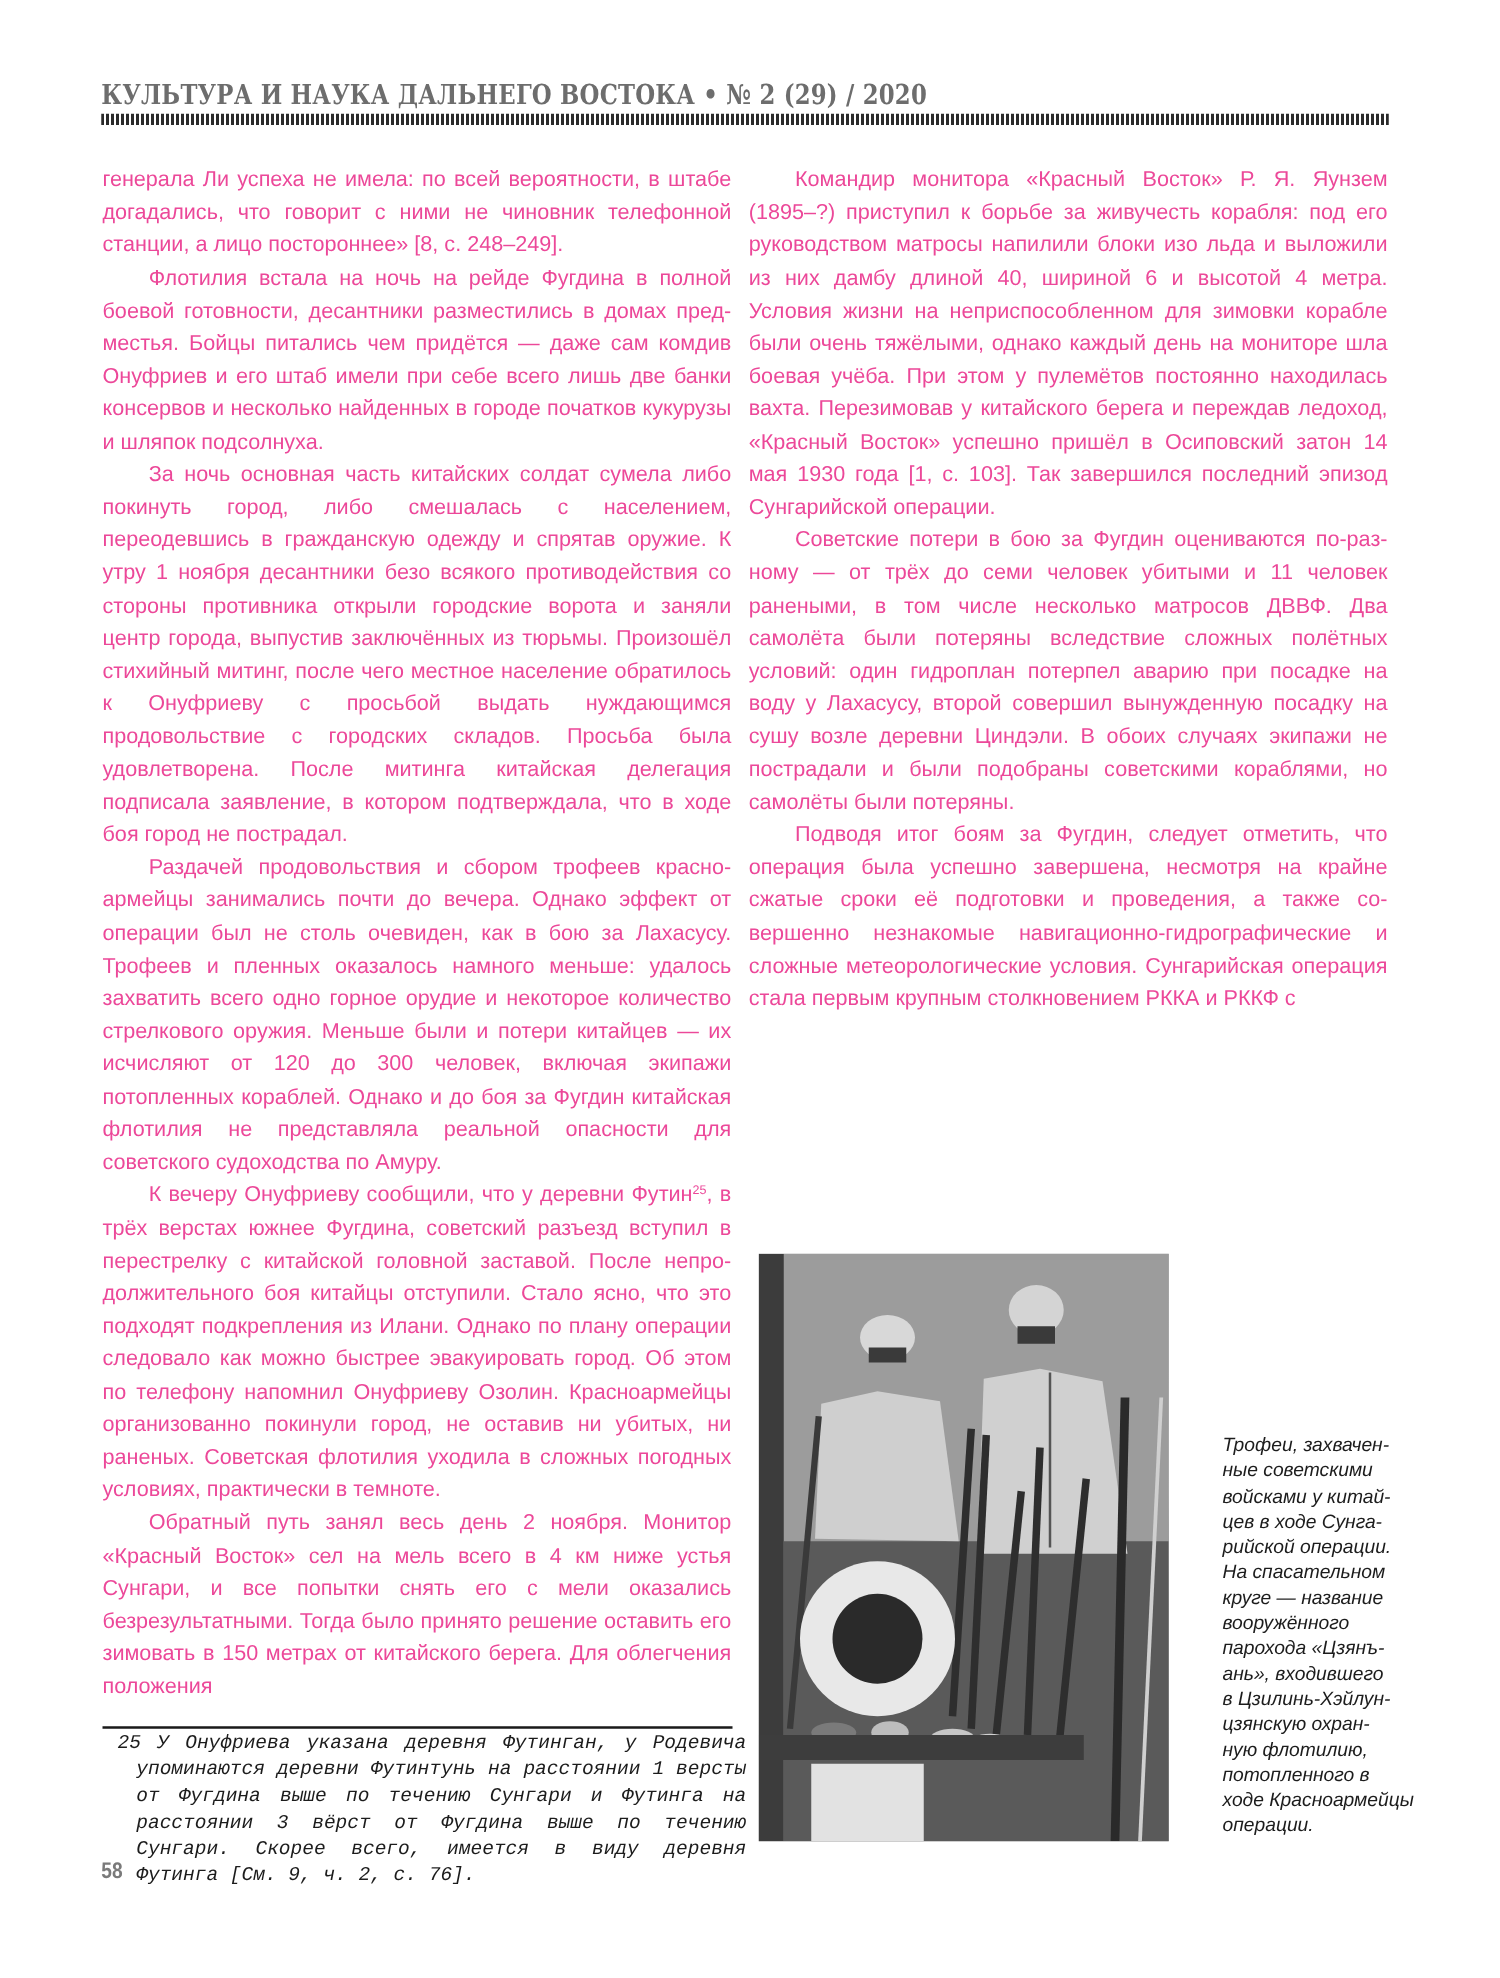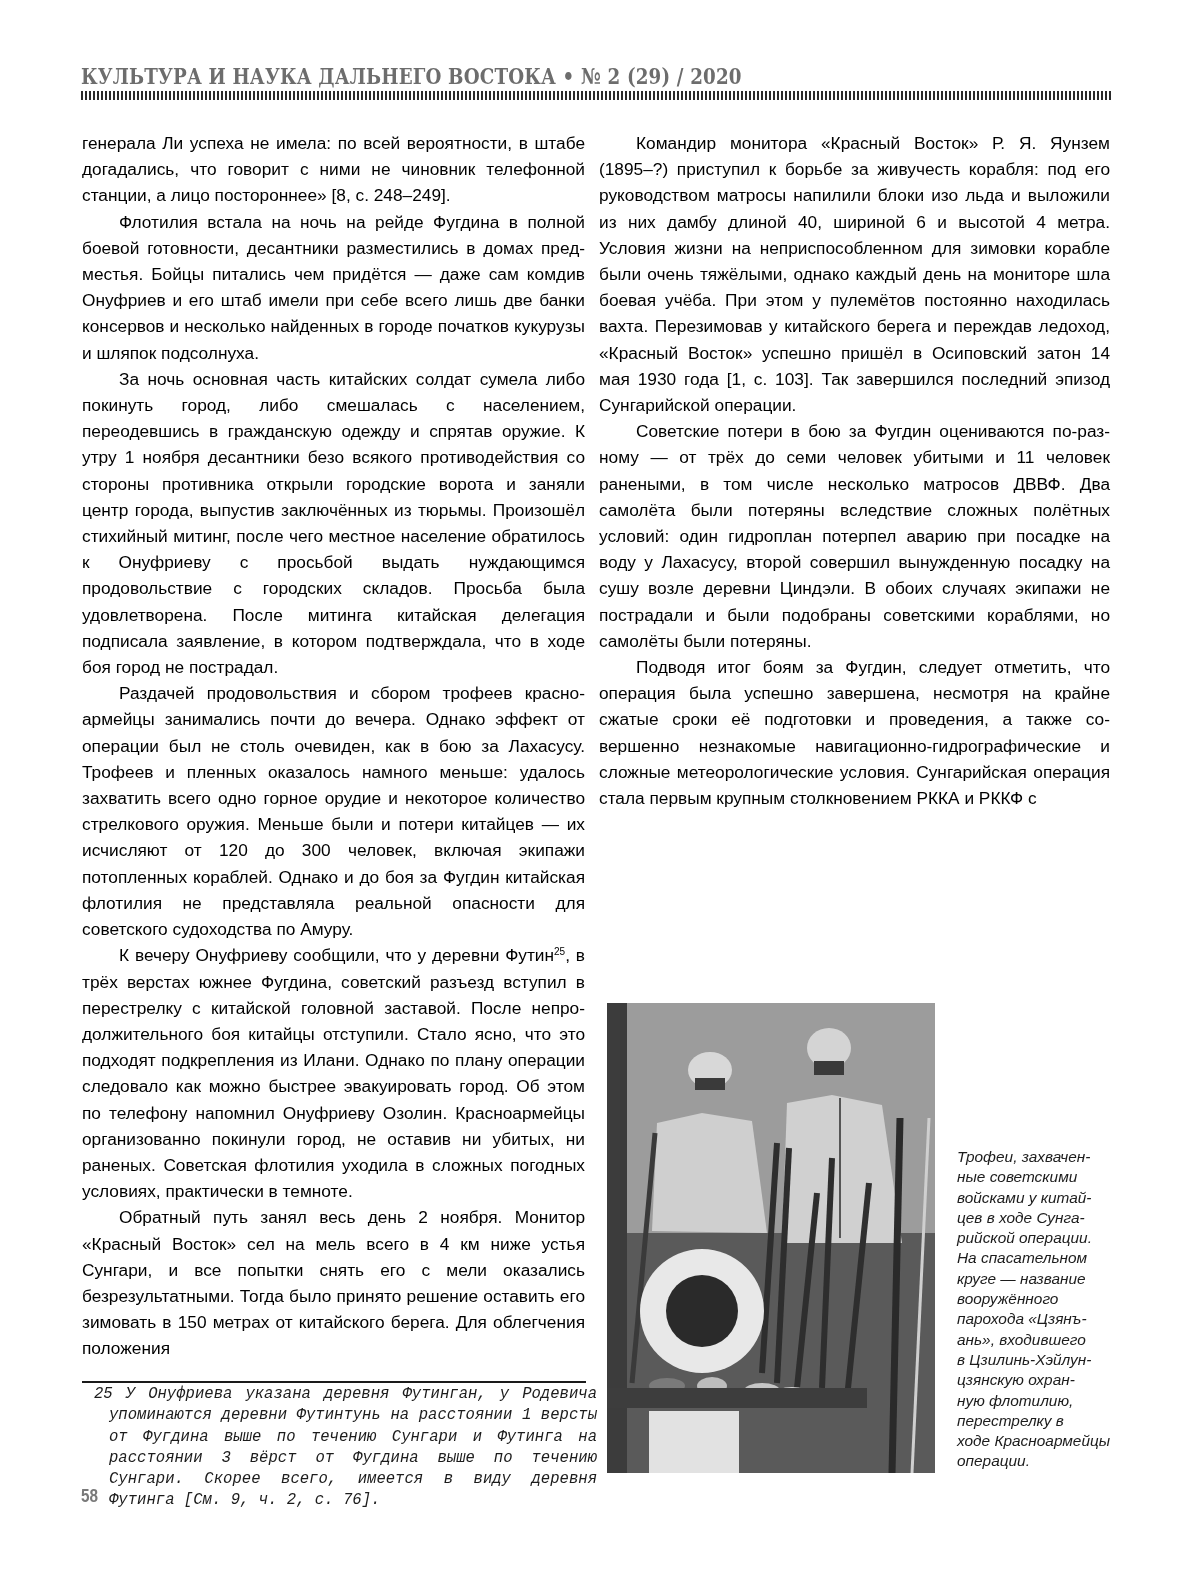--- a/index.html
+++ b/index.html
@@ -9,21 +9,21 @@
       font-family: "DejaVu Serif", serif; font-weight: bold;
       font-size: 22px; letter-spacing: 0.2px; color: #6d6d6d;
       transform: scaleX(0.83); transform-origin: left top; white-space: nowrap;
     }
     .header-rule {
       position: absolute; left: 81px; top: 91px; width: 1030px; height: 9px;
       background: repeating-linear-gradient(90deg, #2a2a2a 0px, #2a2a2a 2px, #ffffff 2px, #ffffff 4px);
     }
     .col {
       position: absolute; font-family: "Liberation Sans", sans-serif;
-      font-size: 17.3px; line-height: 26.2px; text-align: justify; color: #000000;
+      font-size: 17.3px; line-height: 26.2px; text-align: justify; color: #ec4899;
     }
     .col-left { left: 82px; top: 130px; width: 503px; }
     .col-right { left: 599px; top: 130px; width: 511px; }
     .col p { margin: 0; text-indent: 0; hyphens: manual; }
     .col p.indent { text-indent: 37px; }
     .col p.cont { text-indent: 0; }
     sup.fn { font-size: 10px; line-height: 0; vertical-align: 6px; }
     .footnote-rule {
       position: absolute; left: 82px; top: 1381px; width: 504px; height: 2px; background: #1a1a1a;
     }
@@ -38,21 +38,21 @@
       font-family: "Liberation Sans", sans-serif; font-weight: bold; font-size: 18px; color: #7a7a7a;
       transform: scaleX(0.85); transform-origin: left top;
     }
     .photo {
       position: absolute; left: 607px; top: 1003px; width: 328px; height: 470px;
       background: linear-gradient(180deg, #8e8e8e 0%, #9a9a9a 40%, #6a6a6a 58%, #4a4a4a 100%);
       overflow: hidden;
     }
     .photo svg { display: block; }
     .caption {
-      position: absolute; left: 957px; top: 1147px; width: 160px;
+      position: absolute; left: 978px; top: 1147px; width: 160px;
       font-family: "Liberation Sans", sans-serif; font-style: italic;
       font-size: 15.4px; line-height: 20.3px; color: #1c1c1c;
     }
     .caption span { display: block; white-space: nowrap; }
   </style>
 </head>
 <body>
 
 <div class="header-title">КУЛЬТУРА И НАУКА ДАЛЬНЕГО ВОСТОКА • № 2 (29) / 2020</div>
 <div class="header-rule"></div>
@@ -117,21 +117,21 @@
   <span>цев в ходе Сунга-</span>
   <span>рийской операции.</span>
   <span>На спасательном</span>
   <span>круге — название</span>
   <span>вооружённого</span>
   <span>парохода «Цзянъ-</span>
   <span>ань», входившего</span>
   <span>в Цзилинь-Хэйлун-</span>
   <span>цзянскую охран-</span>
   <span>ную флотилию,</span>
-  <span>перестрелку в</span>
+  <span>потопленного в</span>
   <span>ходе Красноармейцы</span>
   <span>операции.</span>
 </div>
 
 <div class="footnote-rule"></div>
 <div class="footnote">
   <span class="fn-body">25 У Онуфриева указана деревня Футинган, у Родевича упоми­наются деревни Футинтунь на расстоянии 1 версты от Фугдина выше по течению Сунгари и Футинга на расстоянии 3 вёрст от Фугдина выше по течению Сунгари. Скорее всего, имеется в виду деревня Футинга [См. 9, ч. 2, с. 76].</span>
 </div>
 
 <div class="page-number">58</div>

